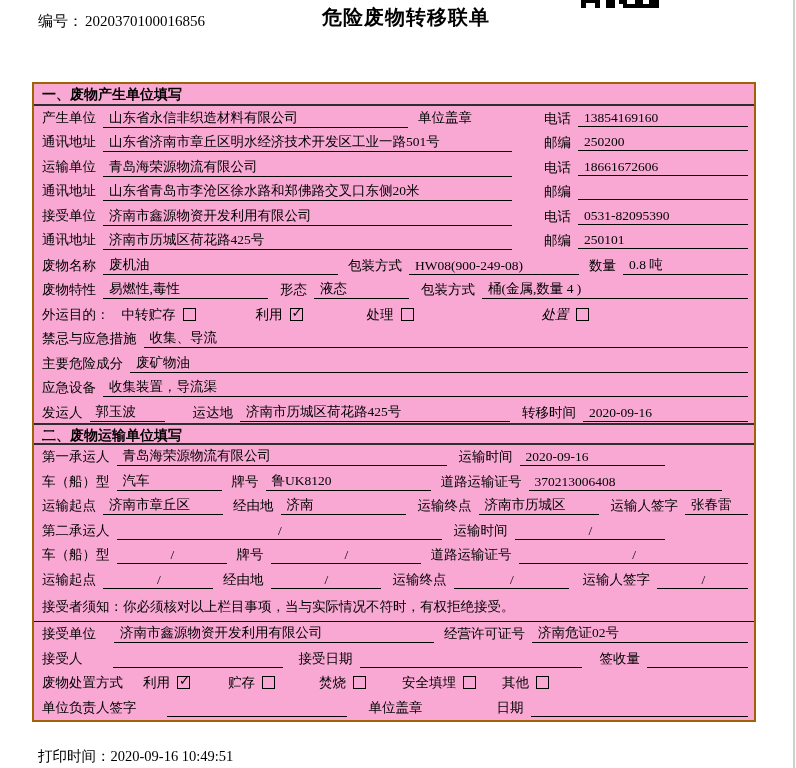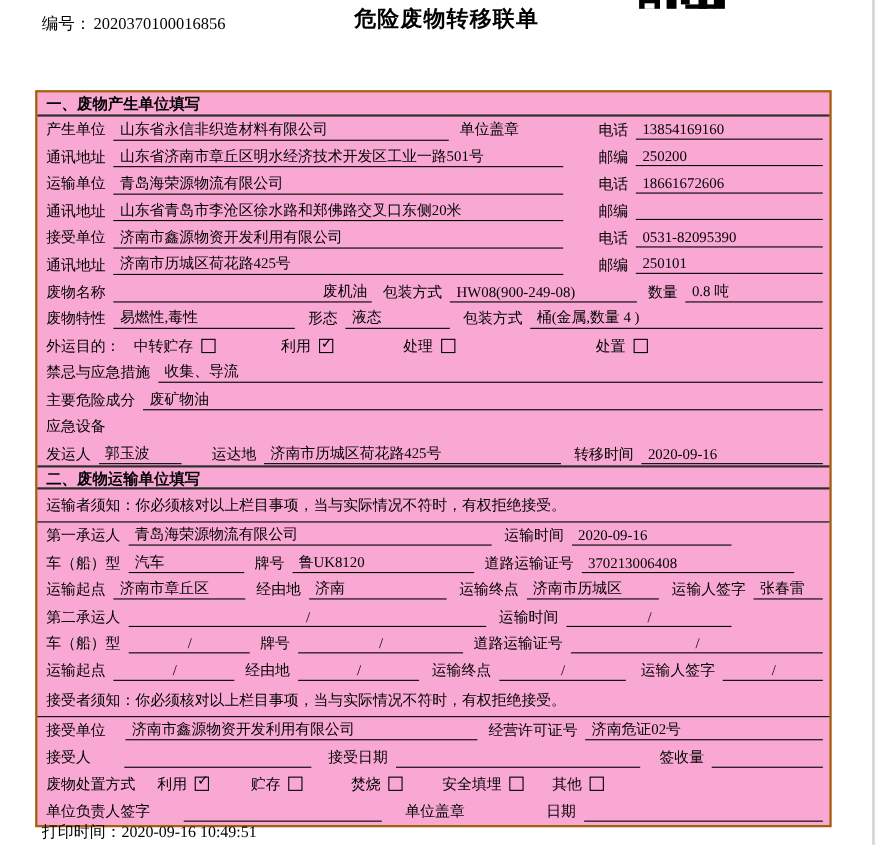--- a/index.html
+++ b/index.html
@@ -26,21 +26,21 @@
   .sec {
     height:22px; padding:2px 8px 0 8px; font-weight:bold; font-size:14px;
     border-bottom:2px solid #2e2e2e;
   }
   .sec.mid { border-top:2px solid #2e2e2e; margin-top:-2px; }
   .row {
     display:flex; align-items:flex-end;
     height:24.5px; padding:0 6px 3px 8px;
   }
   .row-notice { height:30px; align-items:center; padding-top:4px; border-bottom:1px solid #000; }
-  .half-l { width:502px; display:flex; align-items:center; padding-right:32px; }
+  .half-l { width:502px; display:flex; align-items:flex-start; padding-right:32px; }
   .half-r { flex:1; display:flex; align-items:flex-start; }
   .lbl { white-space:nowrap; }
   .val {
     border-bottom:1px solid #000; white-space:nowrap;
     margin-left:7px; padding:0 4px 0 6px; min-height:17px;
   }
   .grow { flex:1 1 auto; }
   .c { text-align:center; }
   .spacer { flex:1 1 auto; }
 
@@ -144,21 +144,21 @@
       <span class="val grow">济南市历城区荷花路425号</span>
     </div>
     <div class="half-r">
       <span class="lbl">邮编</span>
       <span class="val grow">250101</span>
     </div>
   </div>
 
   <div class="row">
     <span class="lbl">废物名称</span>
-    <span class="val" style="width:235px;text-align:right;">废机油</span>
+    <span class="val" style="width:235px;">废机油</span>
     <span class="lbl" style="margin-left:10px;">包装方式</span>
     <span class="val" style="width:170px;">HW08(900-249-08)</span>
     <span class="lbl" style="margin-left:10px;">数量</span>
     <span class="val grow">0.8 吨</span>
   </div>
 
   <div class="row">
     <span class="lbl">废物特性</span>
     <span class="val" style="width:165px;">易燃性,毒性</span>
     <span class="lbl" style="margin-left:12px;">形态</span>
@@ -176,54 +176,52 @@
     <span class="opt" style="margin-left:60px;">
       <span class="lbl">利用</span>
       <span class="cb">
           <span class="mark shown">✓</span>
         </span>
     </span>
     <span class="opt" style="margin-left:64px;">
       <span class="lbl">处理</span>
       <span class="cb"></span>
     </span>
-    <span class="opt" style="margin-left:128px;">
+    <span class="opt" style="margin-left:128px;font-style:italic;">
       <span class="lbl">处置</span>
       <span class="cb"></span>
     </span>
   </div>
 
   <div class="row">
     <span class="lbl">禁忌与应急措施</span>
     <span class="val grow">收集、导流</span>
   </div>
 
   <div class="row">
     <span class="lbl">主要危险成分</span>
     <span class="val grow">废矿物油</span>
   </div>
 
   <div class="row">
     <span class="lbl">应急设备</span>
+    <span class="val grow">收集装置，导流渠</span>
   </div>
 
   <div class="row">
     <span class="lbl">发运人</span>
     <span class="val" style="width:75px;">郭玉波</span>
     <span class="lbl" style="margin-left:28px;">运达地</span>
     <span class="val" style="width:270px;">济南市历城区荷花路425号</span>
     <span class="lbl" style="margin-left:12px;">转移时间</span>
     <span class="val grow">2020-09-16</span>
   </div>
 
   <div class="sec mid">二、废物运输单位填写</div>
 
-  <div class="row row-notice">
-    <span class="lbl">运输者须知：你必须核对以上栏目事项，当与实际情况不符时，有权拒绝接受。</span>
-  </div>
 
   <div class="row">
     <span class="lbl">第一承运人</span>
     <span class="val" style="width:330px;">青岛海荣源物流有限公司</span>
     <span class="lbl" style="margin-left:12px;">运输时间</span>
     <span class="val" style="width:145px;">2020-09-16</span>
     <span class="spacer"></span>
   </div>
 
   <div class="row">

